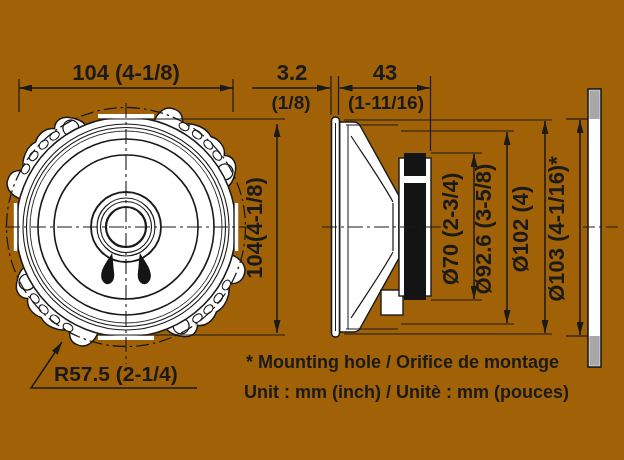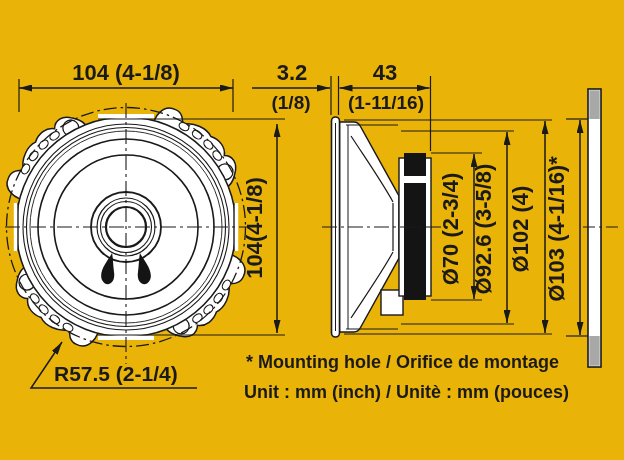--- a/index.html
+++ b/index.html
@@ -1,17 +1,17 @@
 <!DOCTYPE html>
 <html><head>
 <meta charset="utf-8">
 <style>
   html,body{margin:0;padding:0;background:#fff;}
   .canvas{
-    width:624px;height:460px;position:relative;background:#eab308;
+    width:624px;height:460px;position:relative;background:#a16207;
     font-family:"Liberation Sans","DejaVu Sans",sans-serif;
     overflow:hidden;
   }
   svg{display:block;}
   svg text{
     fill:#1a1a1a;
     font-family:"Liberation Sans","DejaVu Sans",sans-serif;
     font-weight:bold;
   }
   .dim-txt{font-size:22px;}

